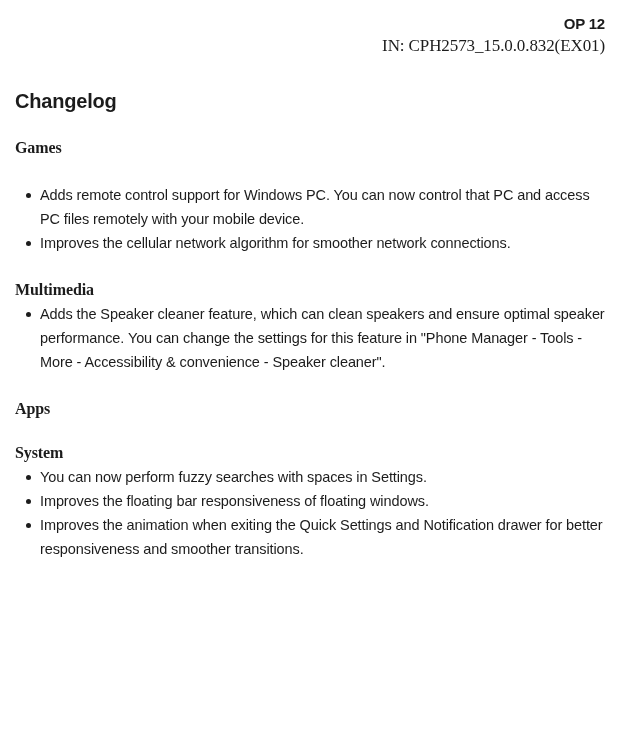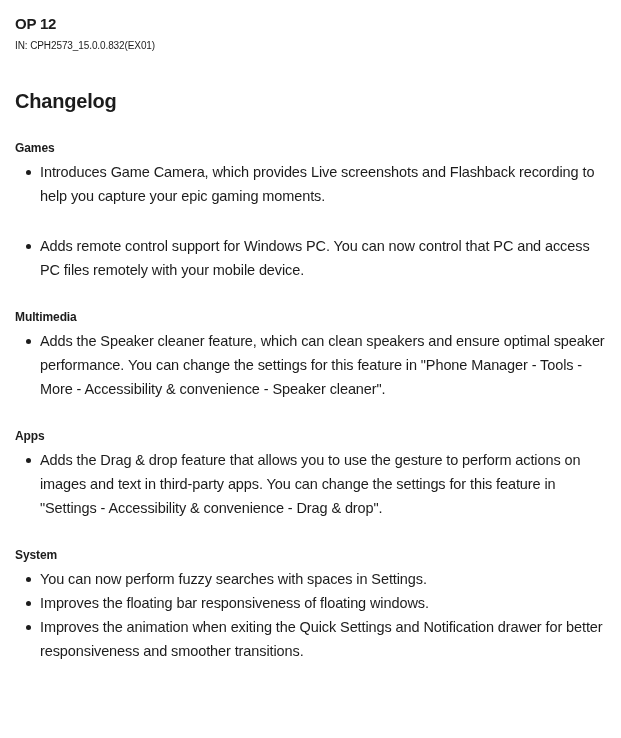--- a/index.html
+++ b/index.html
@@ -8,49 +8,51 @@
     background: #ffffff;
     font-family: "Liberation Sans", "DejaVu Sans", sans-serif;
     color: #1c1c1c;
   }
   .page {
     width: 621px;
     min-height: 738px;
     padding: 13px 16px 20px 15px;
   }
   .doc-header {
-    text-align: left;
+    text-align: right;
   }
   .doc-title {
     font-size: 15px;
     font-weight: 700;
     letter-spacing: -0.2px;
     line-height: 22px;
   }
   .doc-subtitle {
-    font-size: 10px;
+    font-size: 17px;
     font-weight: 400;
     line-height: 22px;
     letter-spacing: -0.1px;
+    font-family: Liberation Serif, serif;
   }
   .page-heading {
     font-size: 20px;
     font-weight: 700;
     letter-spacing: -0.2px;
     margin-top: 33px;
   }
   .section {
     margin-top: 26px;
   }
   .section-title {
-    font-size: 12px;
+    font-size: 16px;
     font-weight: 700;
     letter-spacing: -0.1px;
     line-height: 18px;
     margin-bottom: 3px;
+    font-family: Liberation Serif, serif;
   }
   .section-list {
     list-style: none;
   }
   .section-list li {
     position: relative;
     font-size: 14.5px;
     font-weight: 400;
     line-height: 24px;
     letter-spacing: -0.1px;
@@ -75,43 +77,38 @@
 
   <div class="doc-header">
     <div class="doc-title">OP 12</div>
     <div class="doc-subtitle">IN: CPH2573_15.0.0.832(EX01)</div>
   </div>
 
   <h1 class="page-heading">Changelog</h1>
 
   <div class="section">
     <div class="section-title">Games</div>
-    <ul class="section-list">
-      <li>Introduces Game Camera, which provides Live screenshots and Flashback recording to help you capture your epic gaming moments.</li>
-    </ul>
   </div>
 
   <div class="section">
     <ul class="section-list">
       <li>Adds remote control support for Windows PC. You can now control that PC and access PC files remotely with your mobile device.</li>
+      <li>Improves the cellular network algorithm for smoother network connections.</li>
     </ul>
   </div>
 
   <div class="section">
     <div class="section-title">Multimedia</div>
     <ul class="section-list">
       <li>Adds the Speaker cleaner feature, which can clean speakers and ensure optimal speaker performance. You can change the settings for this feature in "Phone Manager - Tools - More - Accessibility &amp; convenience - Speaker cleaner".</li>
     </ul>
   </div>
 
   <div class="section">
     <div class="section-title">Apps</div>
-    <ul class="section-list">
-      <li>Adds the Drag &amp; drop feature that allows you to use the gesture to perform actions on images and text in third-party apps. You can change the settings for this feature in "Settings - Accessibility &amp; convenience - Drag &amp; drop".</li>
-    </ul>
   </div>
 
   <div class="section">
     <div class="section-title">System</div>
     <ul class="section-list">
       <li>You can now perform fuzzy searches with spaces in Settings.</li>
       <li>Improves the floating bar responsiveness of floating windows.</li>
       <li>Improves the animation when exiting the Quick Settings and Notification drawer for better responsiveness and smoother transitions.</li>
 
     </ul>

